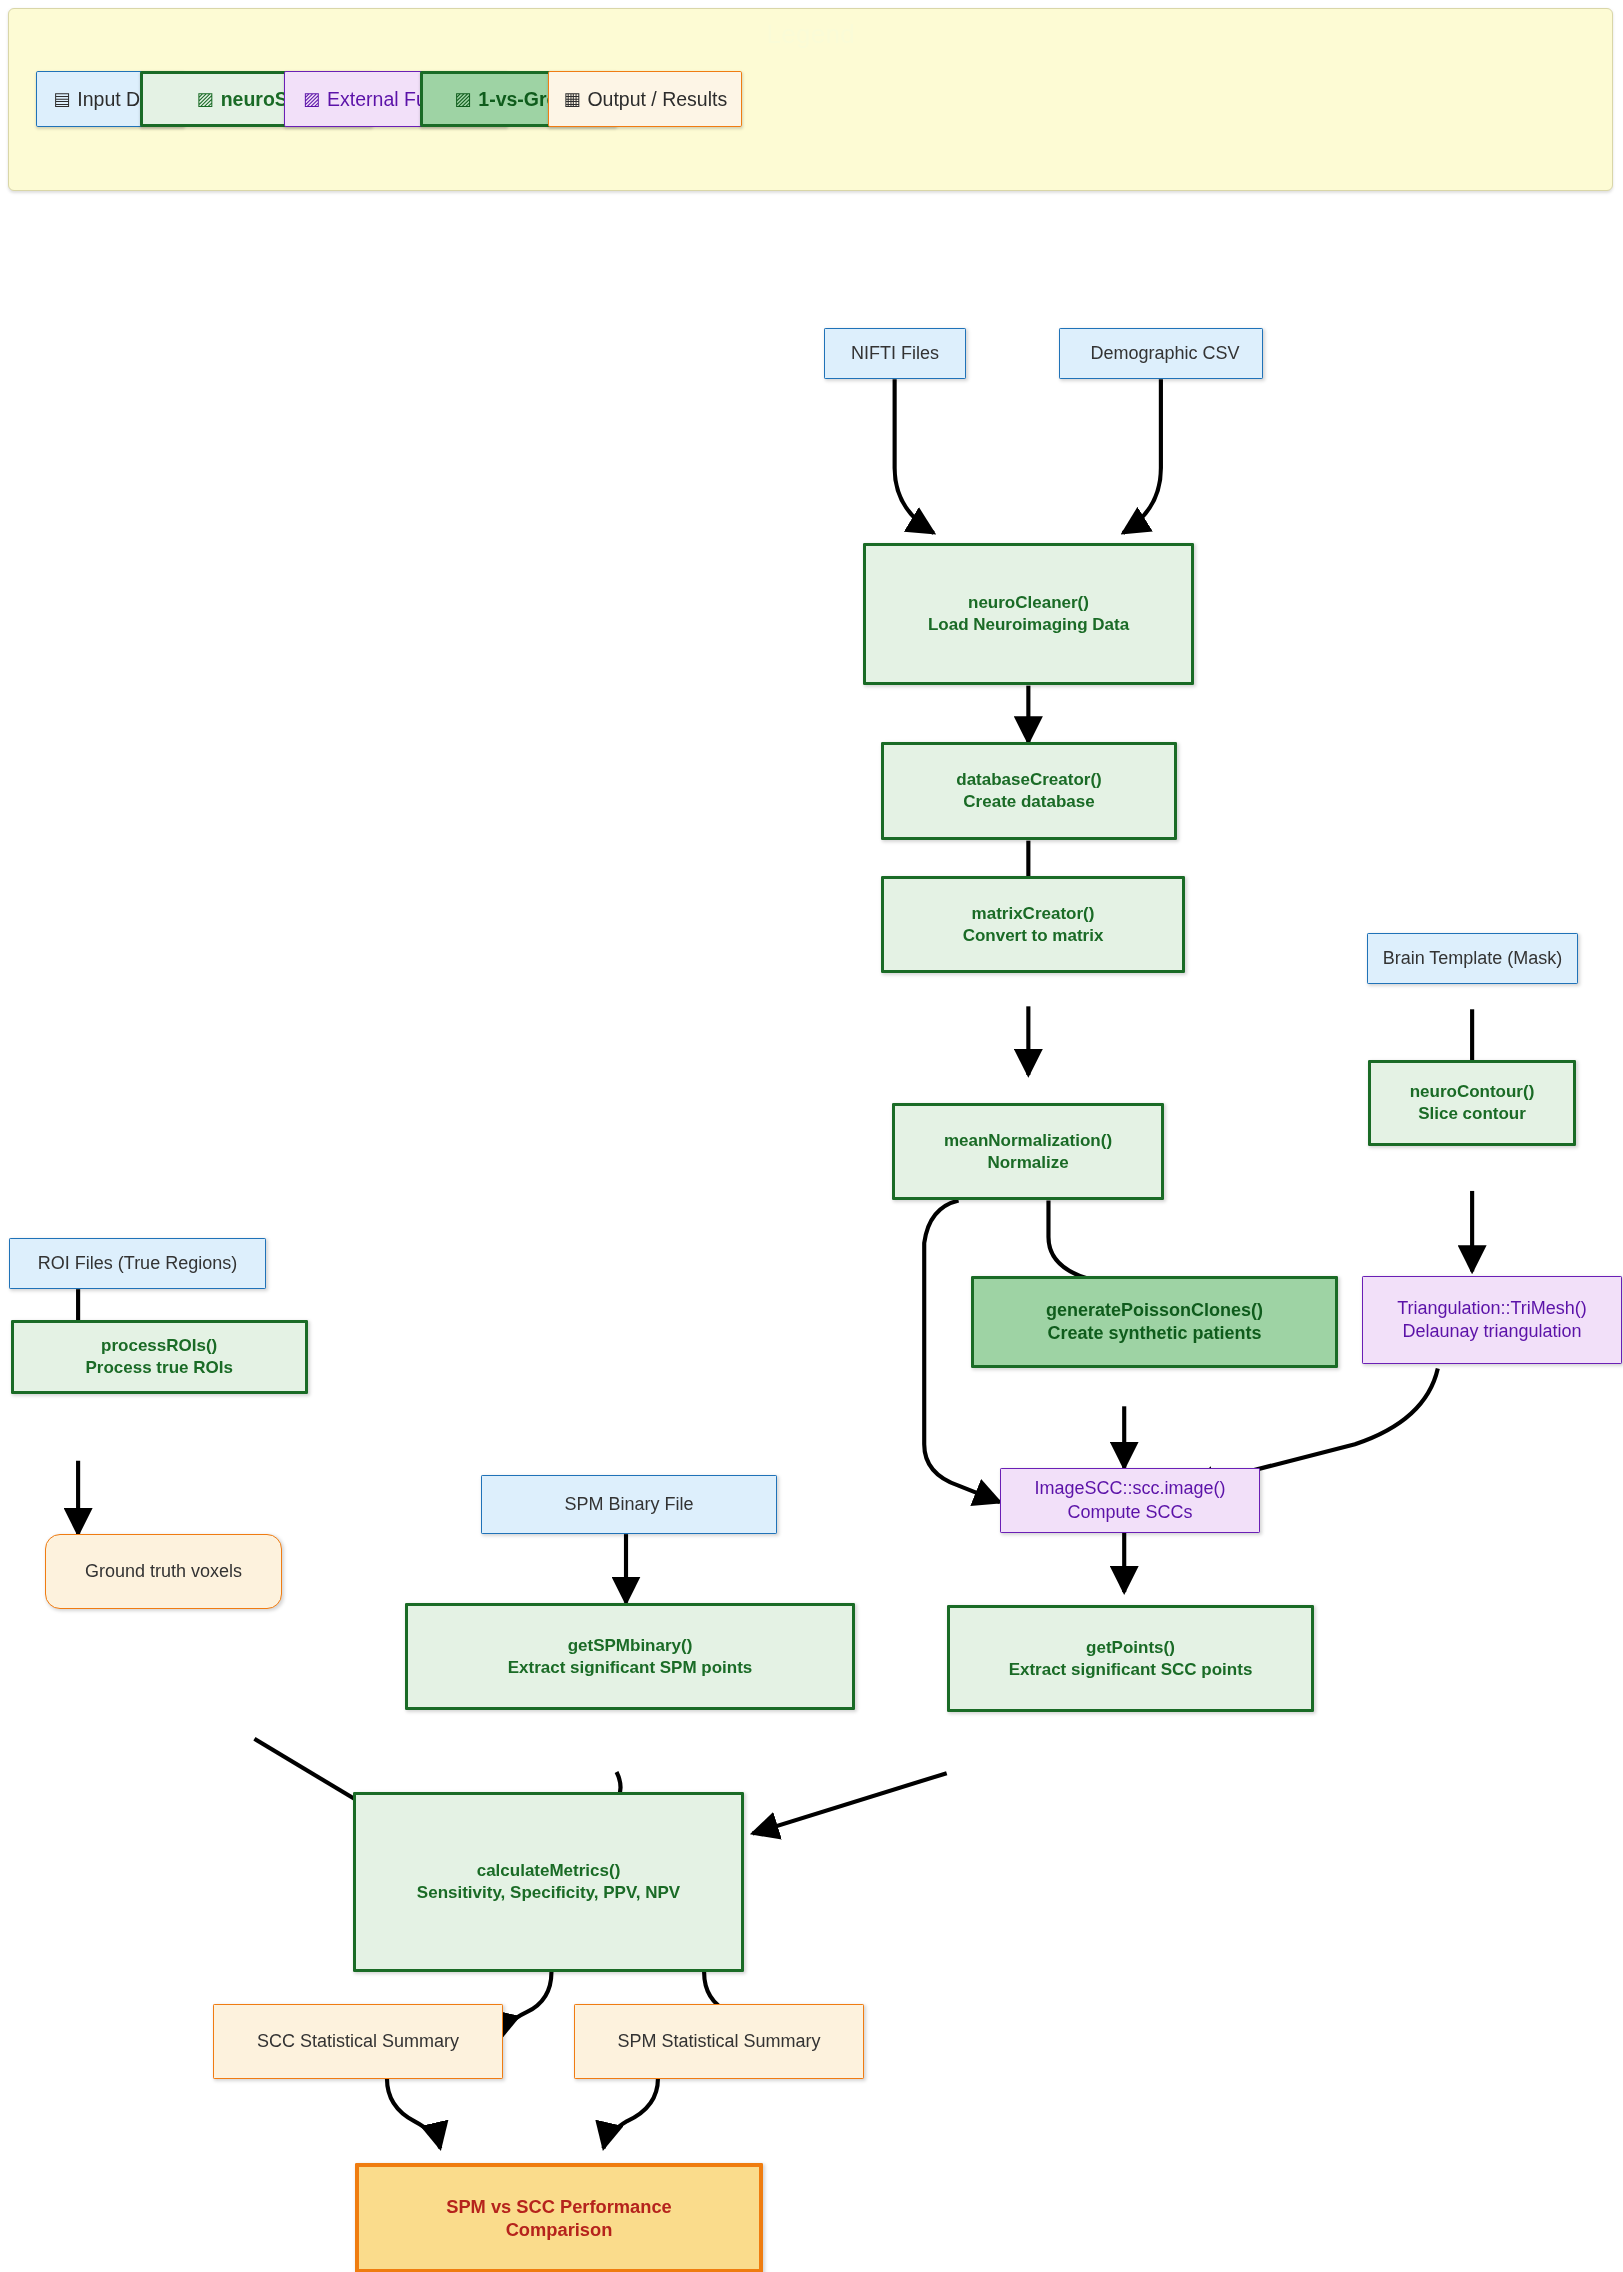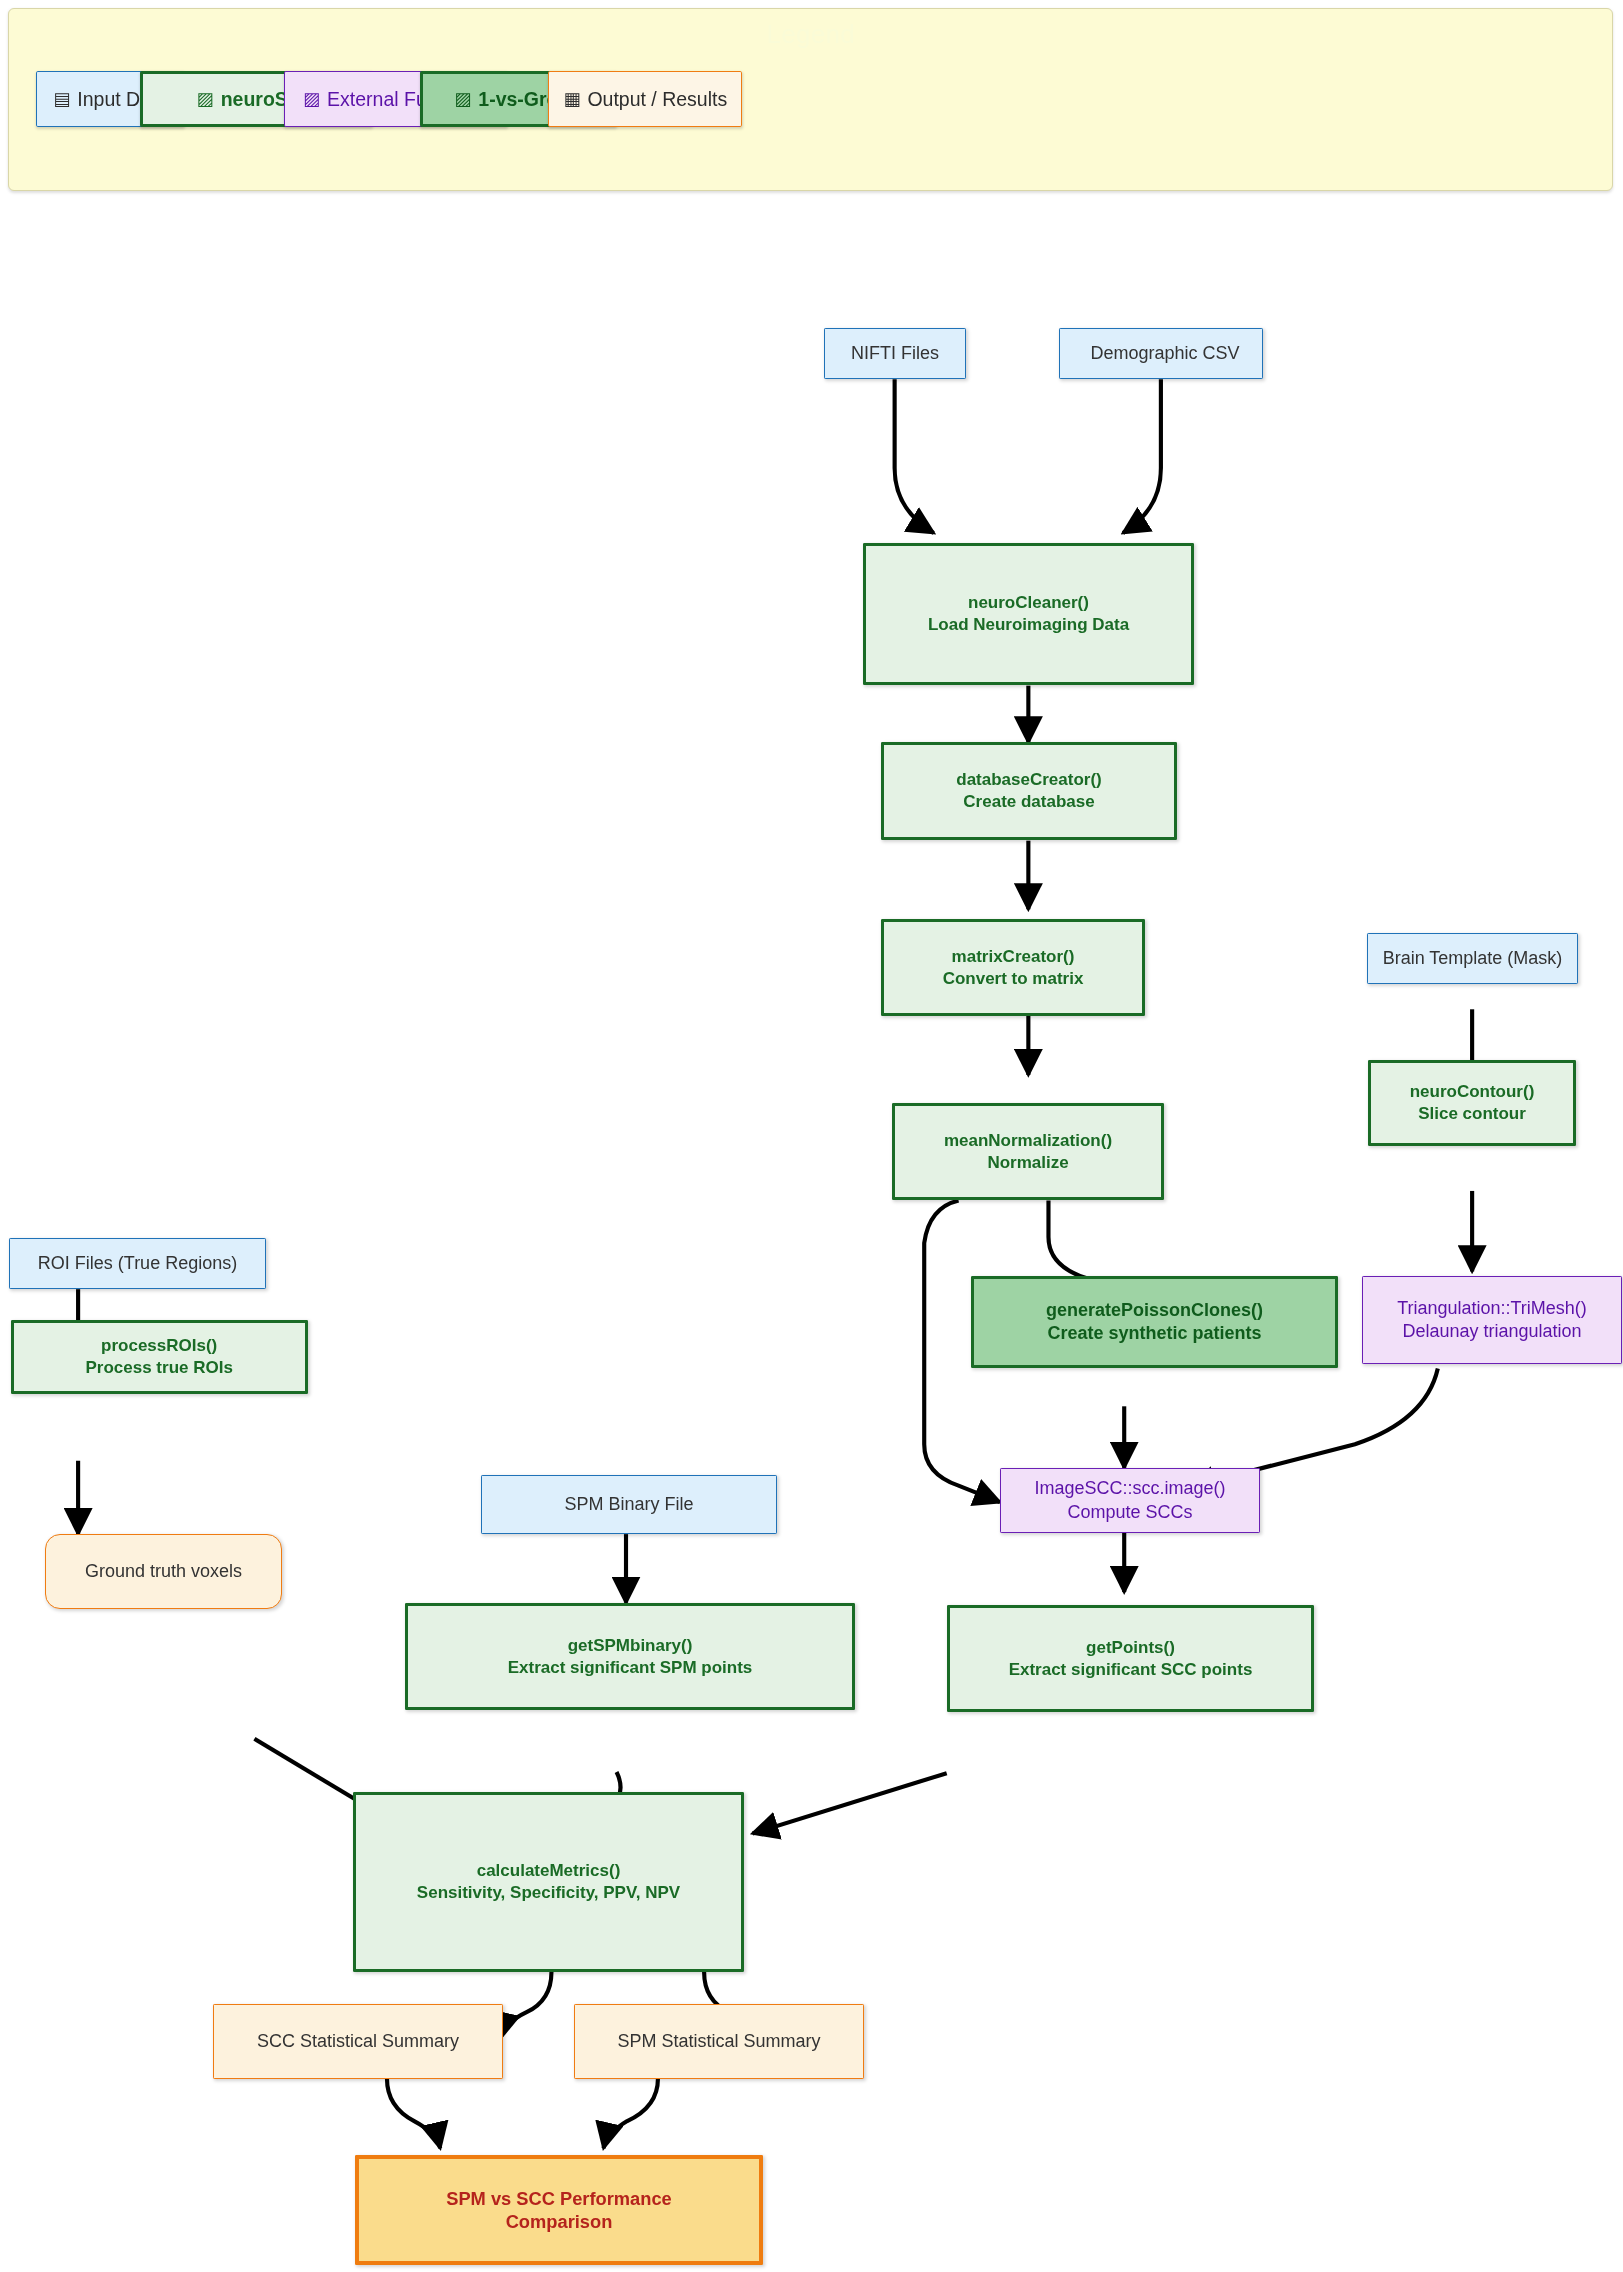--- a/index.html
+++ b/index.html
@@ -41,21 +41,21 @@
     line-height:1.28;
   }
   .node .l1{display:block;}
   .node .l2{display:block;}
 
   .n-input{background:#ddeffc;border:1.2px solid #1f72b8;color:#333333;font-size:18px;}
   .n-scc  {background:#e4f2e4;border:3px solid #1a6b26;color:#1a6b26;font-size:17px;font-weight:bold;}
   .n-ext  {background:#f2e0f9;border:1.8px solid #6a1fb5;color:#5b12a8;font-size:18px;}
   .n-grp  {background:#9ed3a4;border:3px solid #1a6b26;color:#0f5c1c;font-size:18px;font-weight:bold;}
   .n-out  {background:#fdf2dd;border:1.8px solid #f07c12;color:#333333;font-size:18px;}
-  .n-final{background:#fadc8c;border:4.1px solid #ef7c0f;color:#b5231c;font-size:18.3px;font-weight:bold;}
+  .n-final{background:#fadc8c;border:4.1px solid #ef7c0f;color:#b5231c;font-size:18.3px;font-weight:bold;margin-top:8px;}
 
   svg.edges{position:absolute;left:0;top:0;width:1623px;height:2273px;pointer-events:none;}
 </style>
 </head>
 <body>
 
 <div id="stage">
 
   <div class="legend-panel">
     <div class="legend-title">Legend</div>
@@ -154,21 +154,21 @@
   <div class="node n-scc" style="left:863px;top:543px;width:331px;height:142px;">
     <span class="l1">neuroCleaner()</span>
     <span class="l2">Load Neuroimaging Data</span>
   </div>
 
   <div class="node n-scc" style="left:881px;top:742px;width:296px;height:98px;">
     <span class="l1">databaseCreator()</span>
     <span class="l2">Create database</span>
   </div>
 
-  <div class="node n-scc" style="left:881px;top:919px;width:264px;height:97px;">
+  <div class="node n-scc" style="left:881px;top:876px;width:304px;height:97px;">
     <span class="l1">matrixCreator()</span>
     <span class="l2">Convert to matrix</span>
   </div>
 
   <div class="node n-scc" style="left:892px;top:1103px;width:272px;height:97px;">
     <span class="l1">meanNormalization()</span>
     <span class="l2">Normalize</span>
   </div>
 
   <div class="node n-input" style="left:1367px;top:933px;width:211px;height:51px;">

